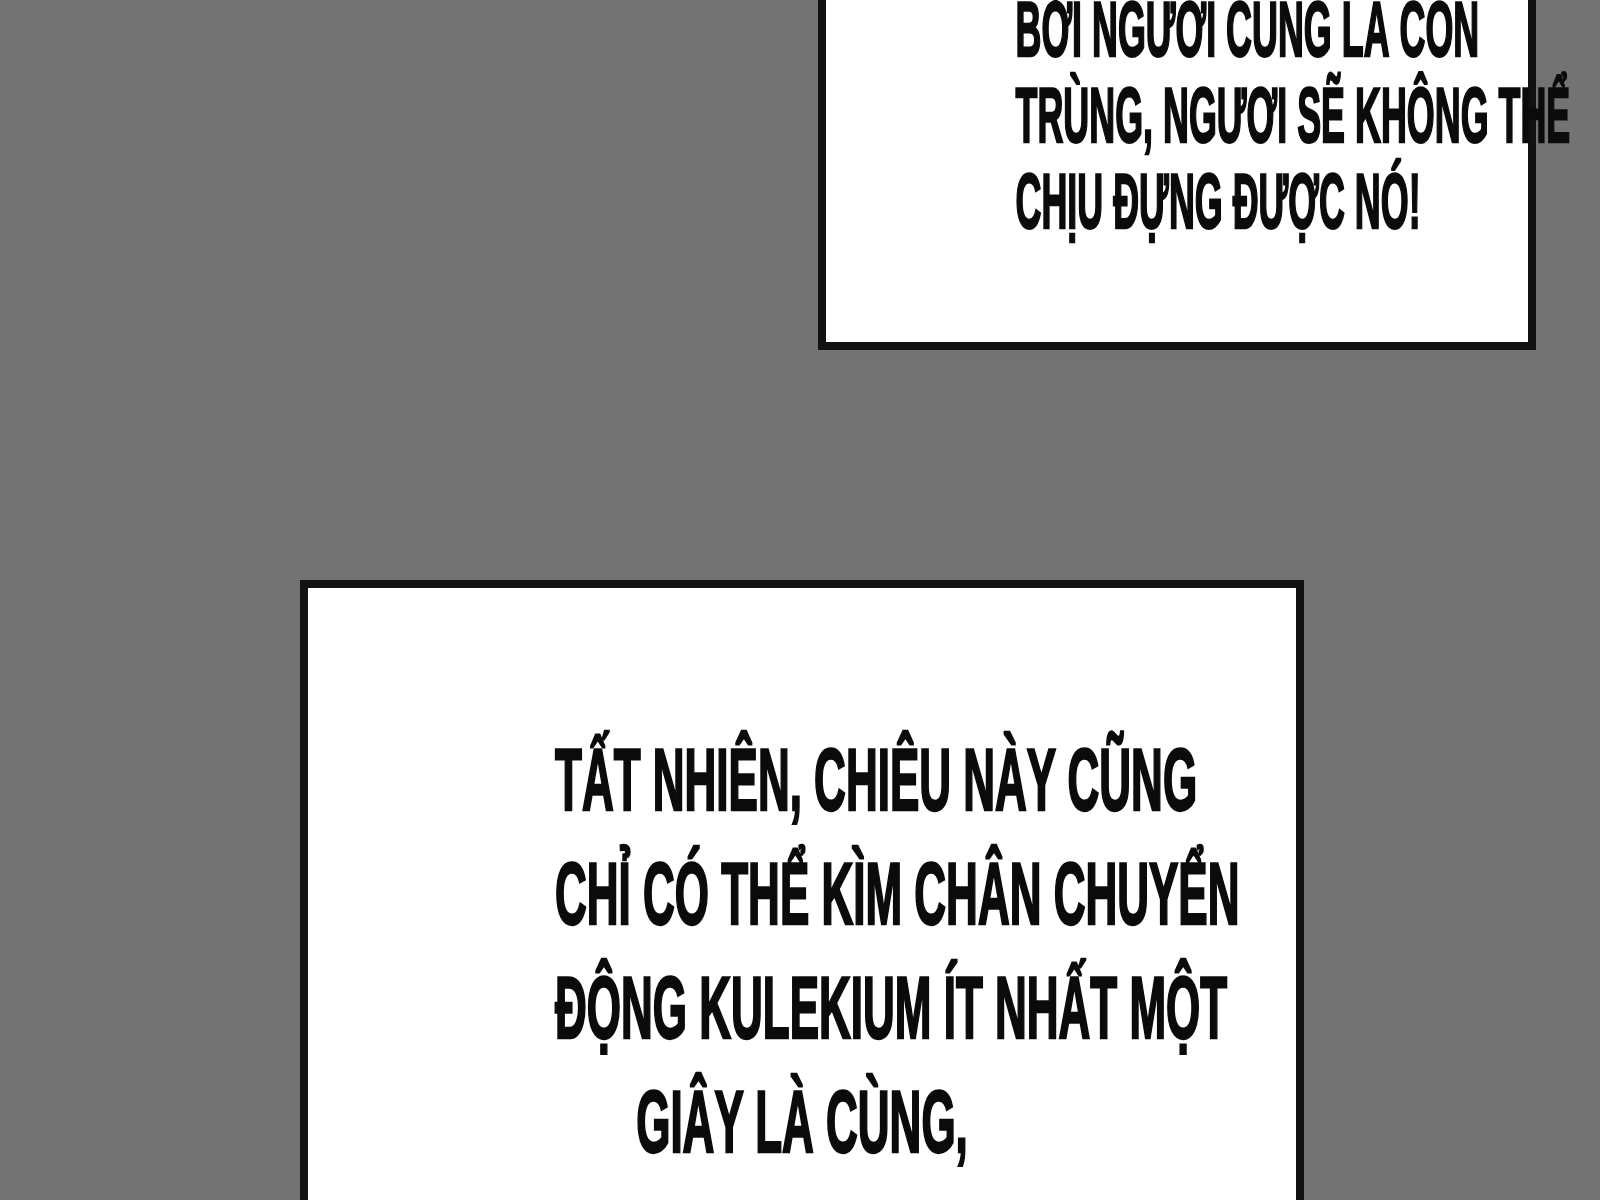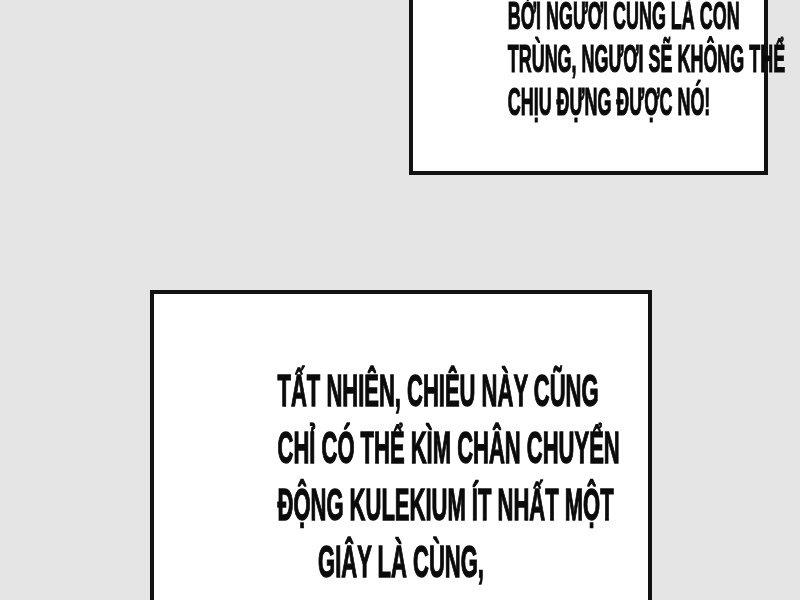--- a/index.html
+++ b/index.html
@@ -12,21 +12,21 @@
     overflow: hidden;
     position: relative;
     background: #ffffff;
     font-family: "Liberation Sans", sans-serif;
   }
   .comic-page {
     position: absolute;
     left: 0; top: 0;
     width: 800px;
     height: 600px;
-    background: #e5e5e5;
+    background: #737373;
   }
   .dialogue-box {
     position: absolute;
     box-sizing: border-box;
     background: #ffffff;
     border: 4px solid #121212;
   }
   
   .box-top {
     left: 409px;

